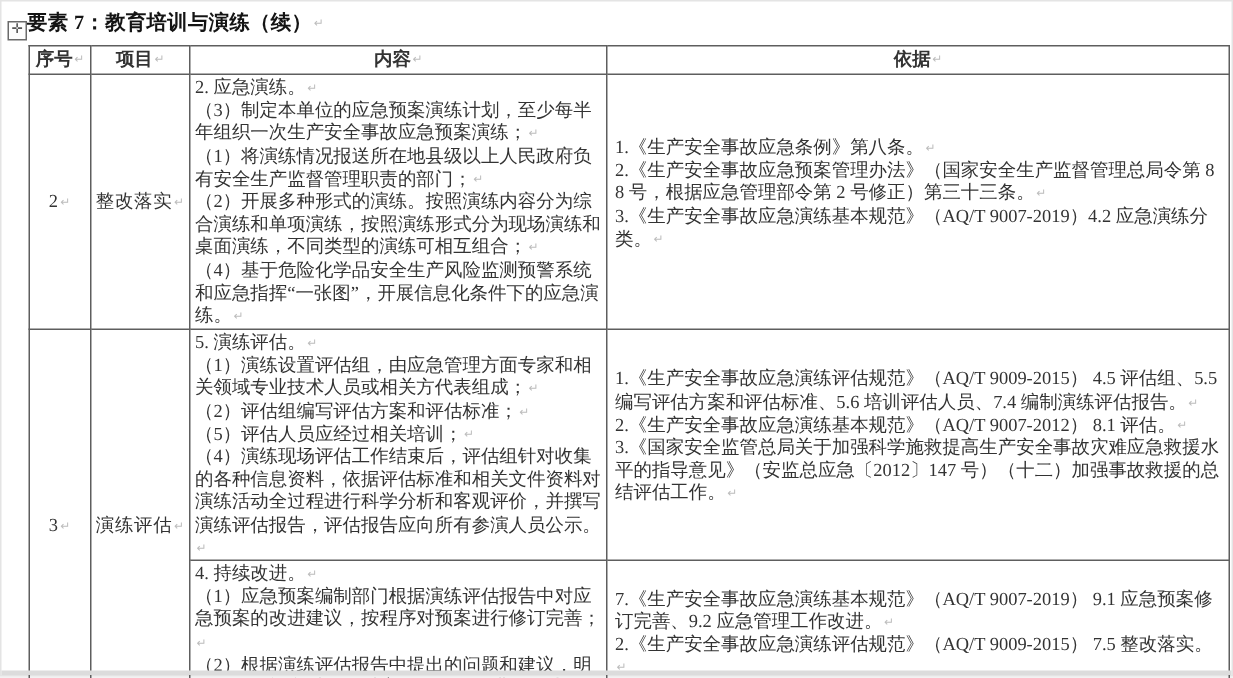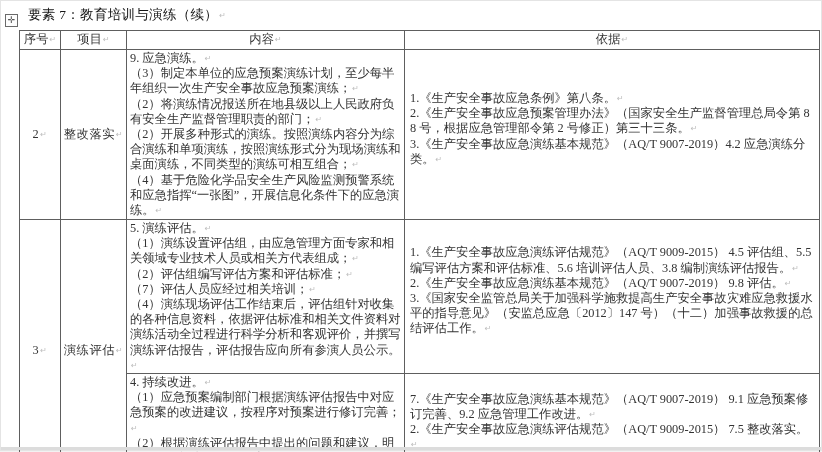--- a/index.html
+++ b/index.html
@@ -15,35 +15,35 @@
   .bottom-edge{
     position:absolute;left:0;right:0;bottom:0;height:3px;background:#dcdcdc;
   }
   .move-handle{
     position:absolute;left:4px;top:13px;width:11px;height:11px;
     border:1px solid #6a6a6a;background:#fdfdfd;color:#555;
     font-size:9px;line-height:10px;text-align:center;
     font-family:"DejaVu Sans",sans-serif;
   }
   .doc-title{
-    position:absolute;left:27px;top:5px;
-    font-size:13.5px;font-weight:normal;color:#141414;letter-spacing:.3px;
+    position:absolute;left:17px;top:5px;
+    font-size:13.5px;font-weight:bold;color:#141414;letter-spacing:.3px;
     white-space:nowrap;
   }
   table.t{
     position:absolute;left:18px;top:29px;width:800px;
     border-collapse:collapse;table-layout:fixed;
   }
   .t th,.t td{
     border:1px solid #5e5e5e;color:#333;
     font-size:12.3px;line-height:15.2px;
     overflow:hidden;
   }
   .t thead tr{height:19px;}
-  .t th{font-weight:normal;text-align:center;padding:0;}
+  .t th{font-weight:bold;text-align:center;padding:0;}
   tr.r2{height:170px;}
   tr.r3a{height:150px;}
   tr.r3b{height:78px;}
   td.no,td.item{text-align:center;vertical-align:middle;padding:0;letter-spacing:.5px;}
   td.content{vertical-align:top;padding:1px 3px 0 3px;}
   td.basis{vertical-align:middle;padding:1px 4px 12px 5px;}
   .t p{margin:0;word-break:break-all;}
   
   .para::after, th::after, td.no::after, td.item::after, .doc-title::after{
     content:"\21B5";
@@ -73,45 +73,45 @@
         <th>项目</th>
         <th>内容</th>
         <th>依据</th>
       </tr>
     </thead>
     <tbody>
       <tr class="r2">
         <td class="no">2</td>
         <td class="item">整改落实</td>
         <td class="content">
-            <p class="para">9. 应急演练。</p>
+            <p class="para">2. 应急演练。</p>
             <p class="para">（3）制定本单位的应急预案演练计划，至少每半年组织一次生产安全事故应急预案演练；</p>
-            <p class="para">（2）将演练情况报送所在地县级以上人民政府负有安全生产监督管理职责的部门；</p>
+            <p class="para">（1）将演练情况报送所在地县级以上人民政府负有安全生产监督管理职责的部门；</p>
             <p class="para">（2）开展多种形式的演练。按照演练内容分为综合演练和单项演练，按照演练形式分为现场演练和桌面演练，不同类型的演练可相互组合；</p>
             <p class="para">（4）基于危险化学品安全生产风险监测预警系统和应急指挥“一张图”，开展信息化条件下的应急演练。</p>
           </td>
         <td class="basis">
             <p class="para">1.《生产安全事故应急条例》第八条。</p>
             <p class="para">2.《生产安全事故应急预案管理办法》（国家安全生产监督管理总局令第 88 号，根据应急管理部令第 2 号修正）第三十三条。</p>
             <p class="para">3.《生产安全事故应急演练基本规范》（AQ/T 9007-2019）4.2  应急演练分类。</p>
           </td>
       </tr>
       <tr class="r3a">
         <td class="no" rowspan="2">3</td>
         <td class="item" rowspan="2">演练评估</td>
         <td class="content">
             <p class="para">5. 演练评估。</p>
             <p class="para">（1）演练设置评估组，由应急管理方面专家和相关领域专业技术人员或相关方代表组成；</p>
             <p class="para">（2）评估组编写评估方案和评估标准；</p>
-            <p class="para">（7）评估人员应经过相关培训；</p>
+            <p class="para">（5）评估人员应经过相关培训；</p>
             <p class="para">（4）演练现场评估工作结束后，评估组针对收集的各种信息资料，依据评估标准和相关文件资料对演练活动全过程进行科学分析和客观评价，并撰写演练评估报告，评估报告应向所有参演人员公示。</p>
           </td>
         <td class="basis">
-            <p class="para">1.《生产安全事故应急演练评估规范》（AQ/T 9009-2015）  4.5 评估组、5.5 编写评估方案和评估标准、5.6 培训评估人员、3.8 编制演练评估报告。</p>
-            <p class="para">2.《生产安全事故应急演练基本规范》（AQ/T 9007-2019）  9.8 评估。</p>
+            <p class="para">1.《生产安全事故应急演练评估规范》（AQ/T 9009-2015）  4.5 评估组、5.5 编写评估方案和评估标准、5.6 培训评估人员、7.4 编制演练评估报告。</p>
+            <p class="para">2.《生产安全事故应急演练基本规范》（AQ/T 9007-2012）  8.1 评估。</p>
             <p class="para">3.《国家安全监管总局关于加强科学施救提高生产安全事故灾难应急救援水平的指导意见》（安监总应急〔2012〕147 号）（十二）加强事故救援的总结评估工作。</p>
           </td>
       </tr>
       <tr class="r3b">
         <td class="content">
             <p class="para">4. 持续改进。</p>
             <p class="para">（1）应急预案编制部门根据演练评估报告中对应急预案的改进建议，按程序对预案进行修订完善；</p>
             <p class="para">（2）根据演练评估报告中提出的问题和建议，明确整改措施和时限，对应急管理工作进行持续改进。</p>
           </td>
         <td class="basis">

